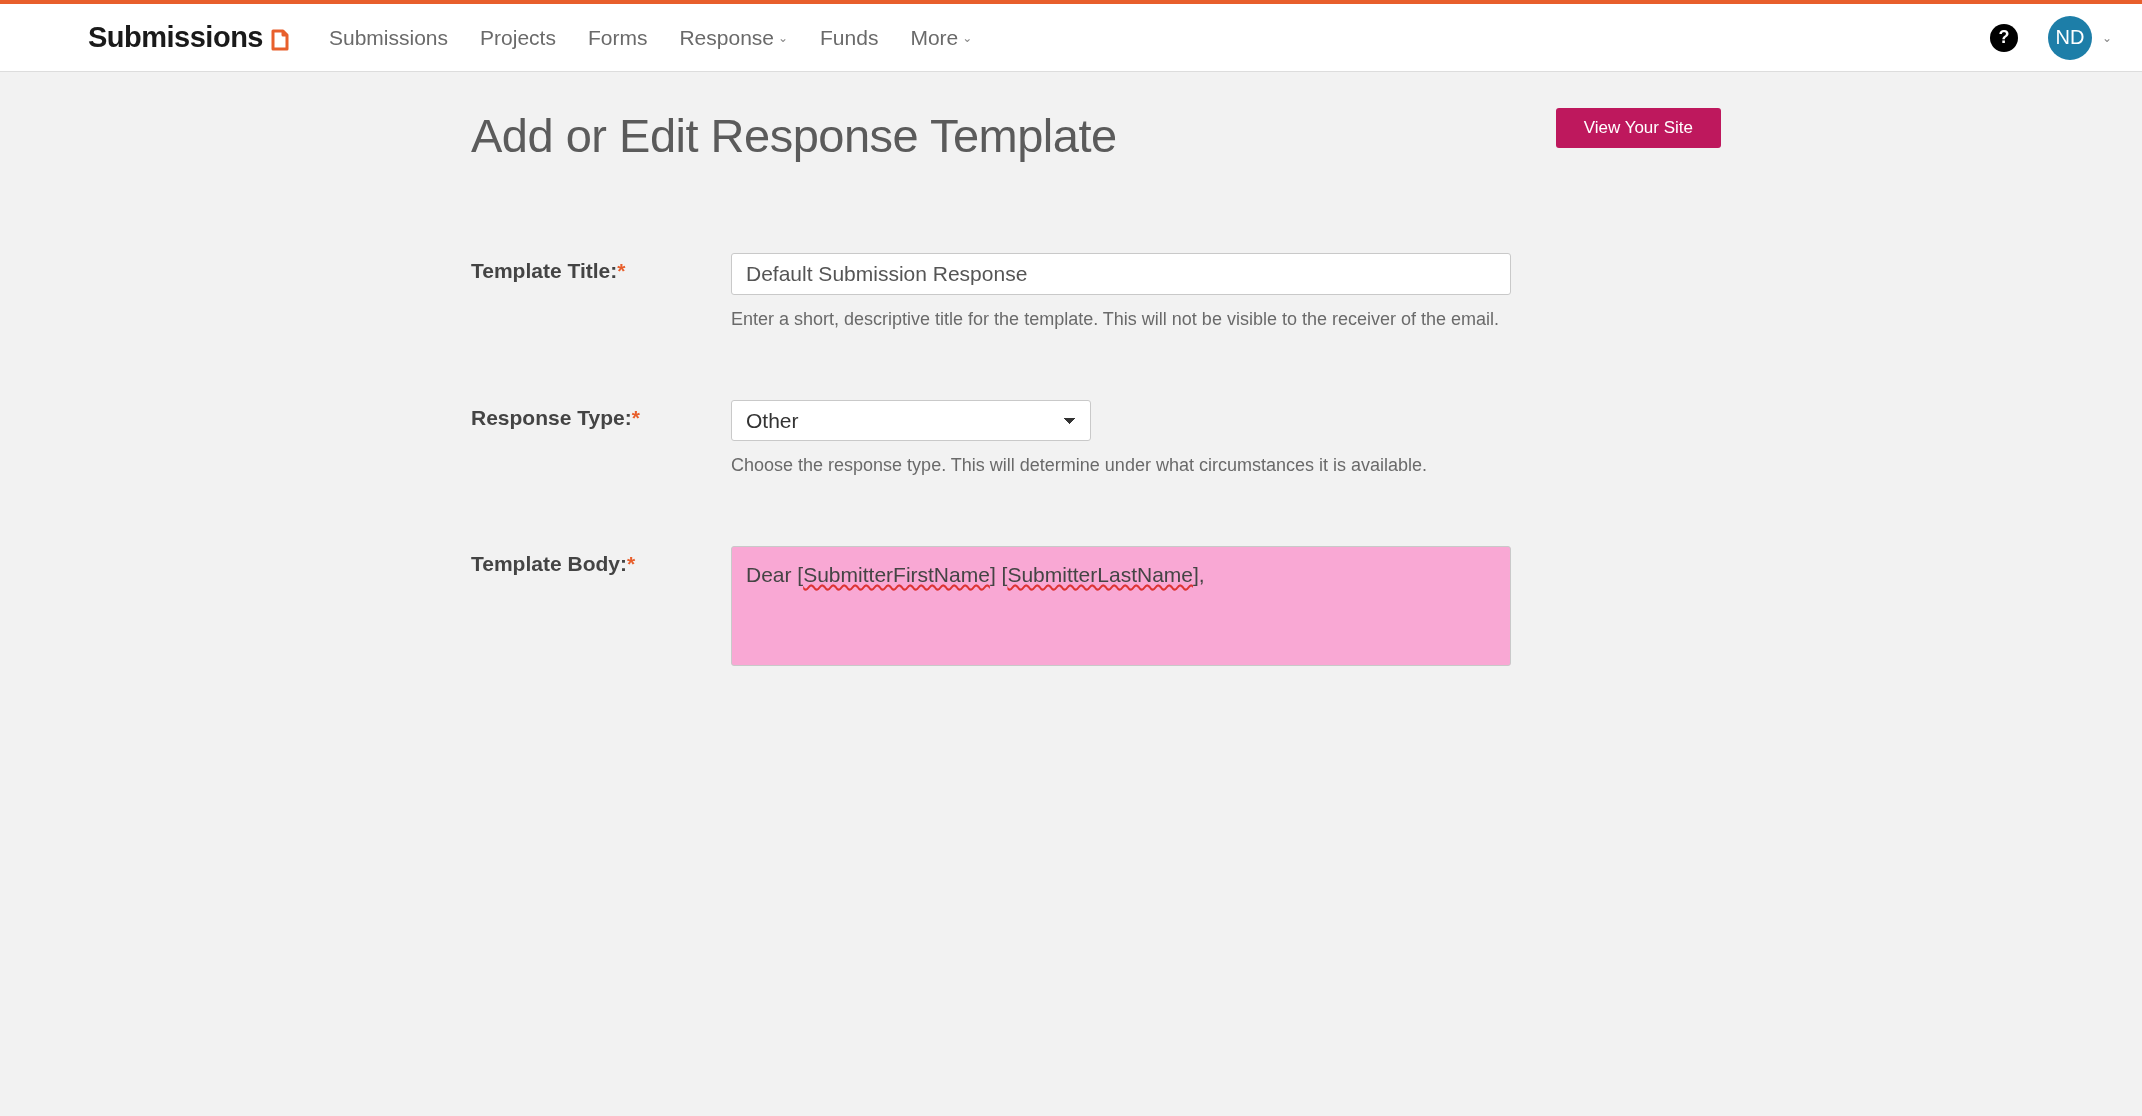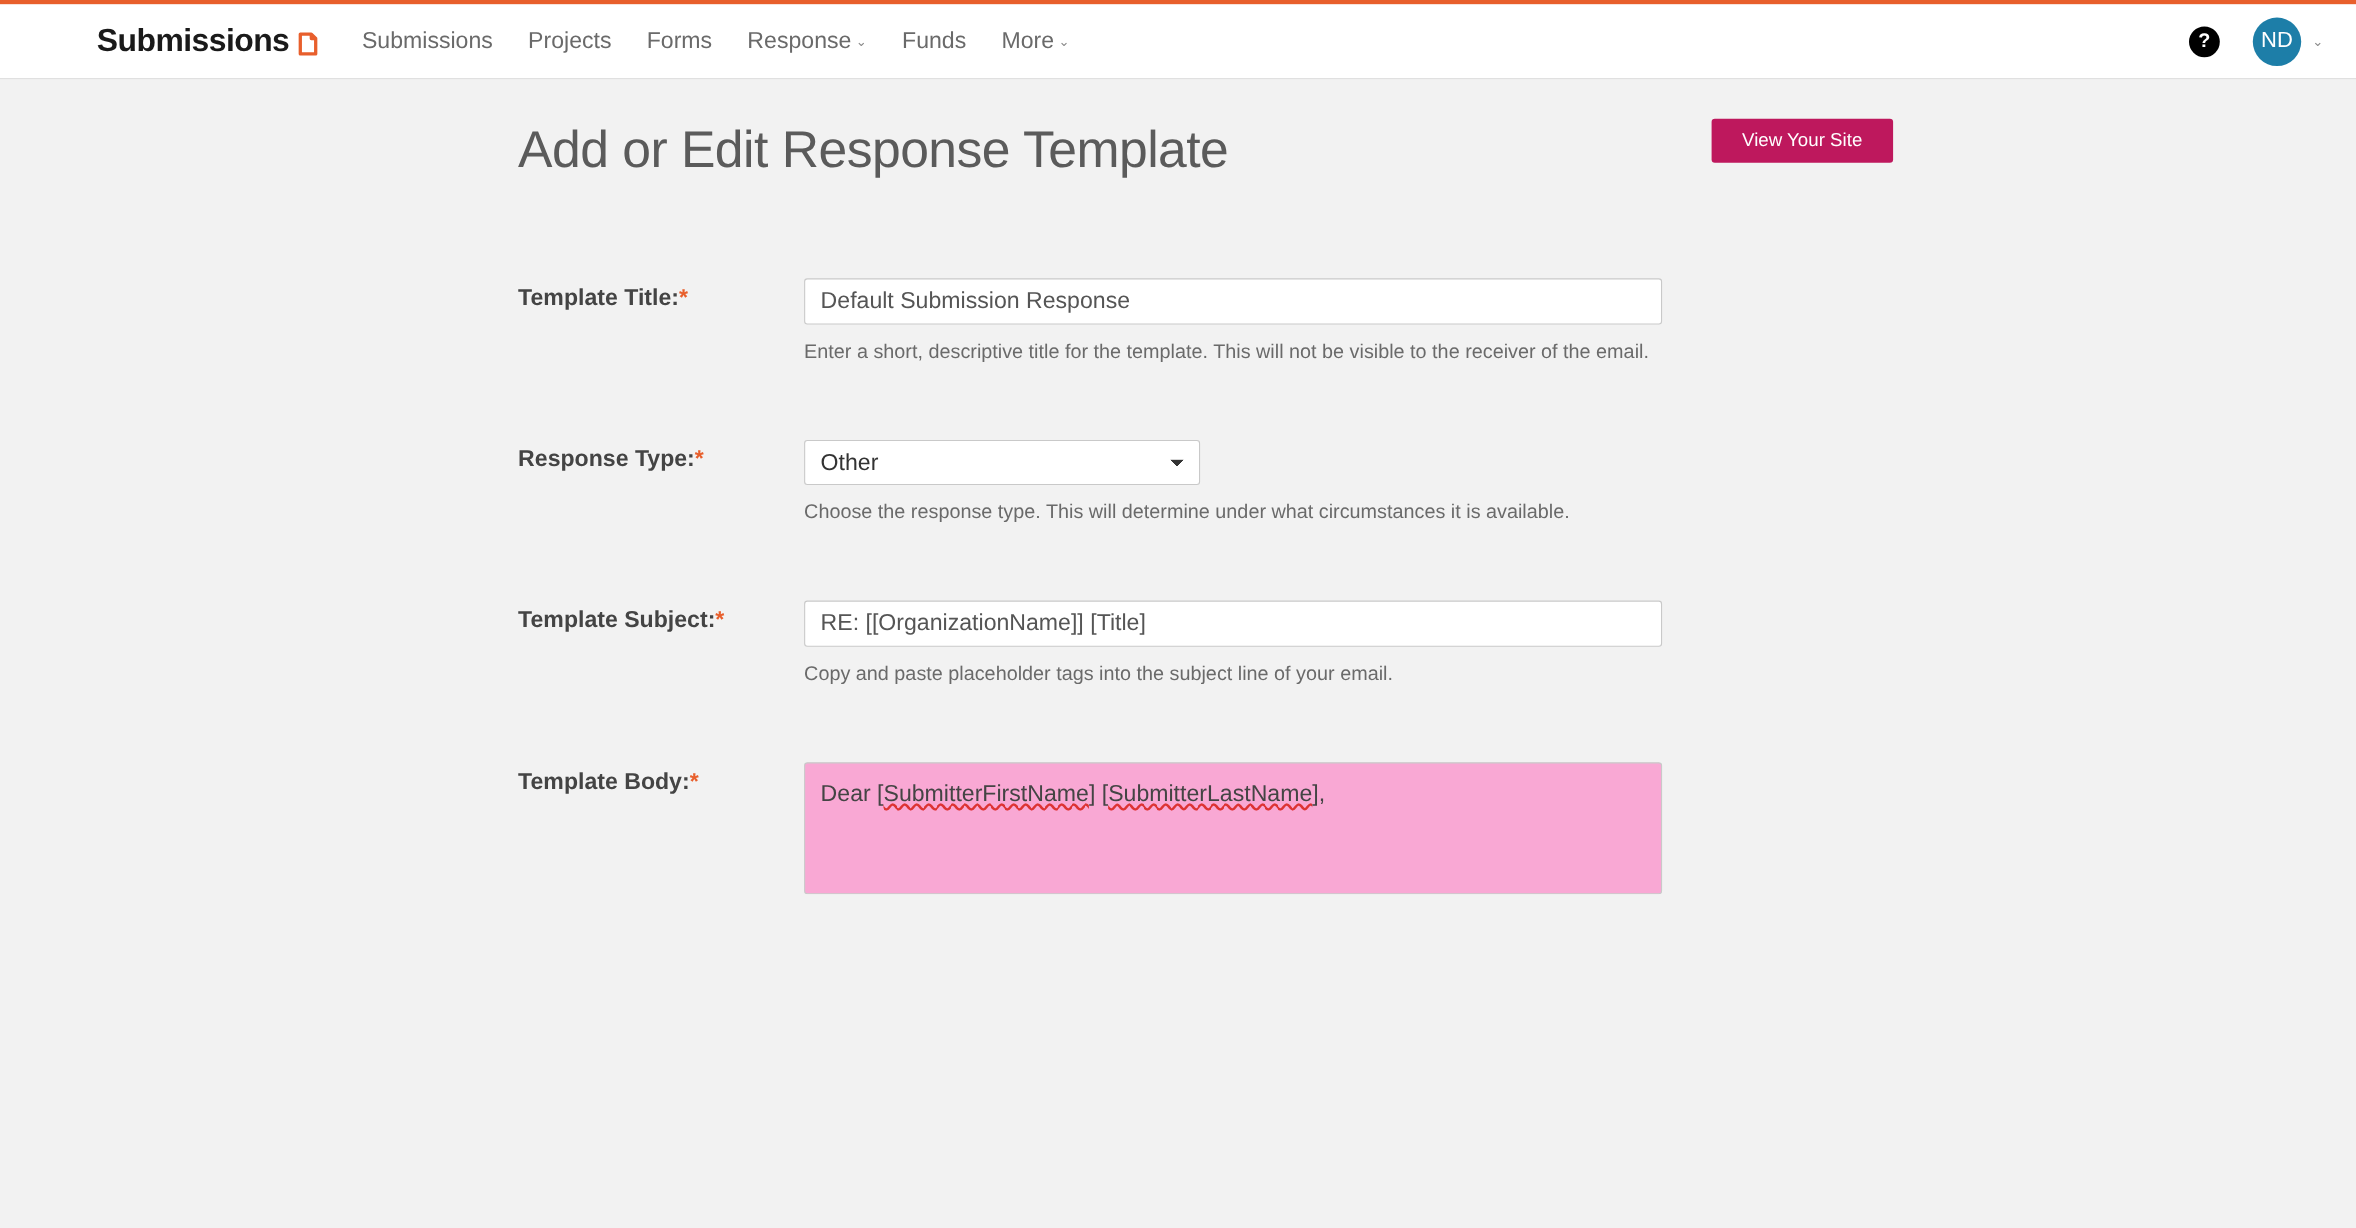--- a/index.html
+++ b/index.html
@@ -248,29 +248,20 @@
       <span>Response Type:</span><span class="req">*</span>
     </div>
     <div class="form-field">
       <select class="select-input">
         <option>Other</option>
       </select>
       <div class="help-text">Choose the response type. This will determine under what circumstances it is available.</div>
     </div>
   </div>
 
-  <div class="form-row">
-    <div class="form-label">
-      <span>Template Subject:</span><span class="req">*</span>
-    </div>
-    <div class="form-field">
-      <input type="text" class="text-input" value="RE: [[OrganizationName]] [Title]" style="">
-      <div class="help-text">Copy and paste placeholder tags into the subject line of your email.</div>
-    </div>
-  </div>
 
   <div class="form-row" style="margin-bottom:0">
     <div class="form-label">
       <span>Template Body:</span><span class="req">*</span>
     </div>
     <div class="form-field">
       <div class="body-editor" contenteditable="true" style="">
         <div><span>Dear [</span><span class="spell">SubmitterFirstName</span><span>] [</span><span class="spell">SubmitterLastName</span><span>],</span></div>
         <div>&nbsp;</div>
       </div>

